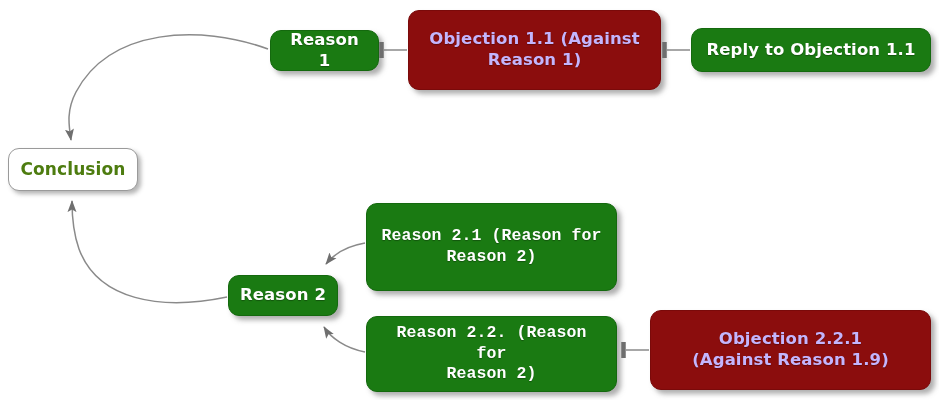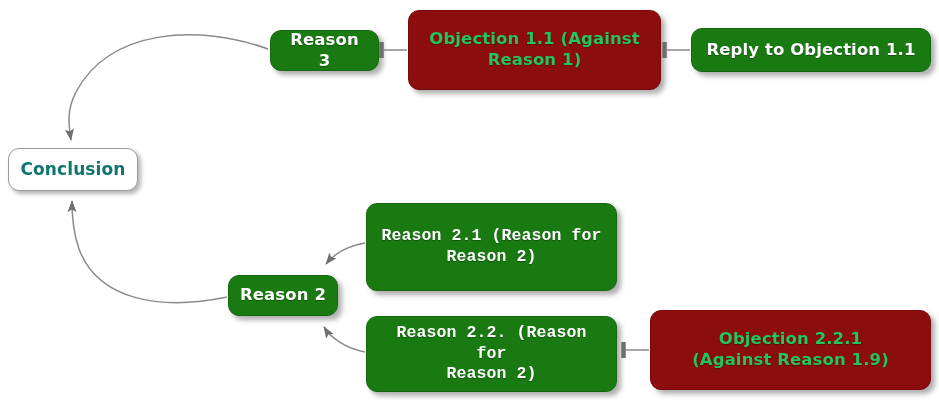--- a/index.html
+++ b/index.html
@@ -34,36 +34,36 @@
     justify-content: center;
     text-align: center;
     border-radius: 11px;
     font-weight: bold;
     line-height: 1.26;
     letter-spacing: 0.1px;
     z-index: 3;
   }
   .node-claim {
     background: #ffffff;
-    color: #0f766e;
+    color: #4d7c0f;
     border: 1.3px solid #9a9a9a;
     box-shadow: 3px 3px 4px rgba(90,90,90,0.45);
     font-size: 17px;
   }
   .node-reason {
     background: #1a7a12;
     color: #ffffff;
     border: 1px solid #14690e;
     box-shadow: 4px 4px 5px rgba(110,110,110,0.55);
     font-size: 16.5px;
     text-shadow: 0 1px 1px rgba(0,0,0,0.30);
   }
   .node-objection {
     background: #8b0d0d;
-    color: #22c55e;
+    color: #c4b5fd;
     border: 1px solid #7a0a0a;
     box-shadow: 4px 4px 5px rgba(110,110,110,0.55);
     font-size: 16.5px;
     text-shadow: 0 1px 1px rgba(0,0,0,0.30);
   }
   .node-label {
     padding: 0 11px;
     white-space: pre-line;
   }
 </style>
@@ -95,21 +95,21 @@
 
     <line x1="649" y1="350" x2="626" y2="350" stroke="#8a8a8a" stroke-width="1.5"></line>
     <line x1="623.5" y1="342" x2="623.5" y2="358" stroke="#6f6f6f" stroke-width="4.5"></line>
   </svg>
 
   <div class="node node-claim" id="node-conclusion" style="left: 8px; top: 148px; width: 130px; height: 43px;">
     <span class="node-label">Conclusion</span>
   </div>
 
   <div class="node node-reason" id="node-reason1" style="left: 270px; top: 30px; width: 109px; height: 41px;">
-    <span class="node-label">Reason 3</span>
+    <span class="node-label">Reason 1</span>
   </div>
 
   <div class="node node-objection" id="node-objection11" style="left: 408px; top: 10px; width: 253px; height: 80px;">
     <span class="node-label">Objection 1.1 (Against
 Reason 1)</span>
   </div>
 
   <div class="node node-reason" id="node-reply11" style="left: 691px; top: 28px; width: 240px; height: 44px;">
     <span class="node-label">Reply to Objection 1.1</span>
   </div>

